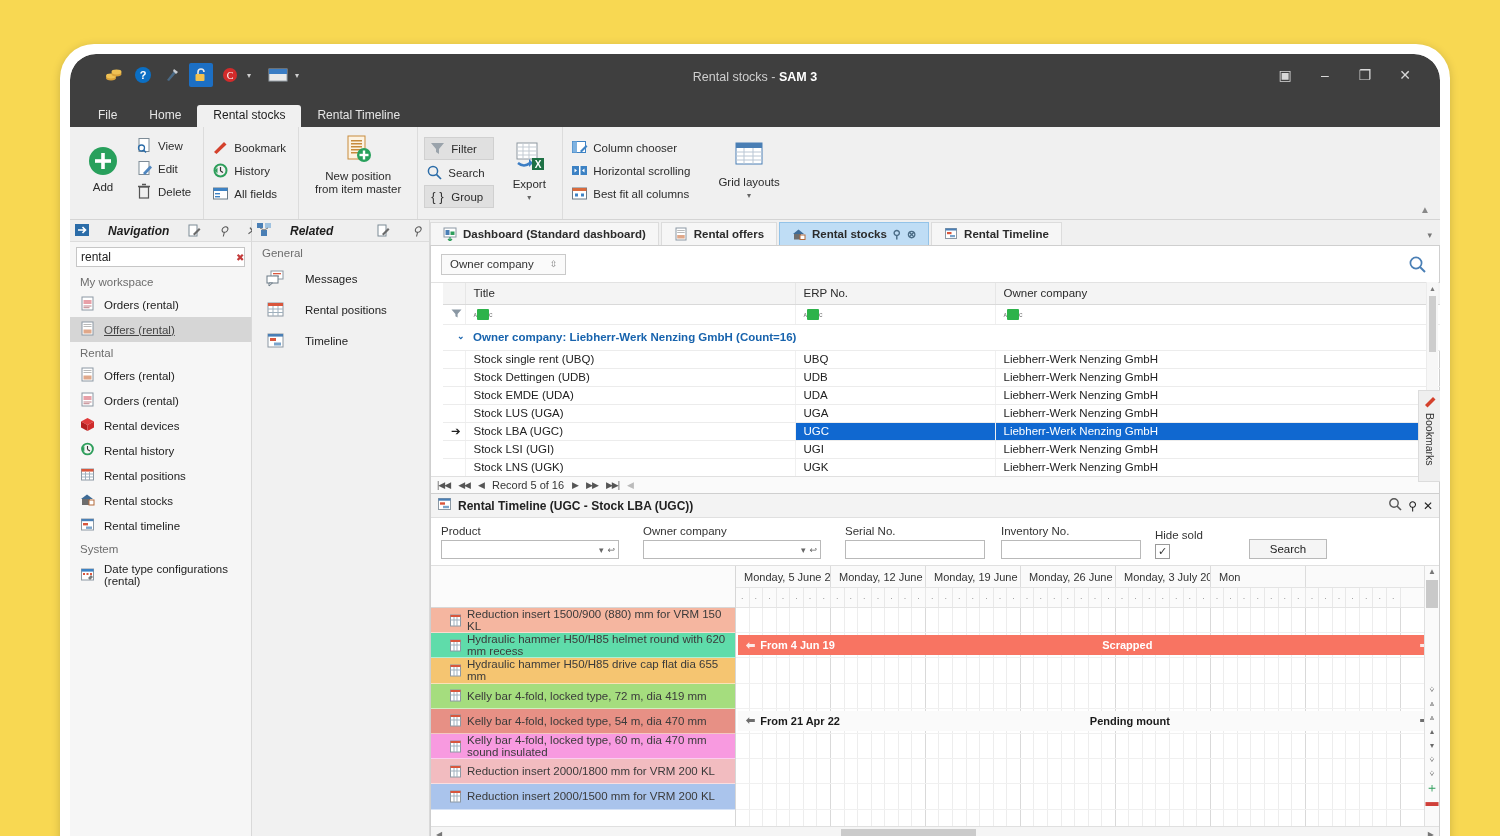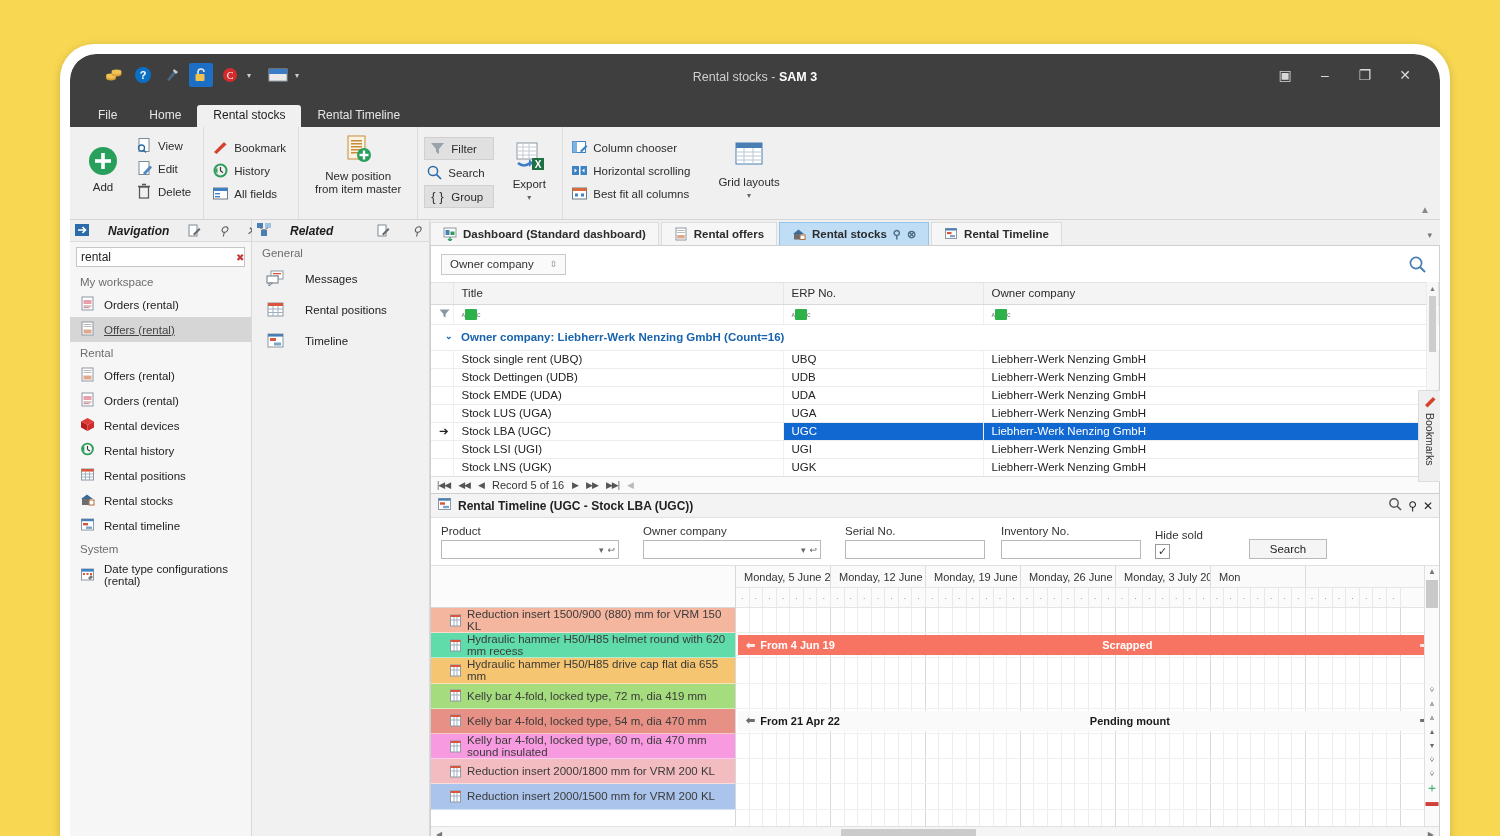--- a/index.html
+++ b/index.html
@@ -102,21 +102,21 @@
   .doctab .x { font-size:11px; color:#4a6c86;}
   .doctabs .ddn { position:absolute; right:8px; bottom:5px; color:#777; font-size:9px;}
 
   .gridpanel { background:#fff; border:1px solid #cfcfcf; margin:0 0 0 0; flex:0 0 249px; position:relative;}
   .filterbar { height:37px; border-bottom:1px solid #e2e2e2; display:flex; align-items:center; padding:0 10px;
                position:relative; background:#fff;}
   .chip { border:1px solid #c9c9c9; background:#fafafa; height:21px; display:flex; align-items:center;
           padding:0 8px; gap:16px; font-size:11.5px; color:#333; }
   .filterbar .mag { position:absolute; right:12px; top:9px; }
 
-  table.grid { width:100%; border-collapse:collapse; table-layout:fixed; }
+  table.grid { width:100%; border-collapse:collapse; table-layout:fixed;margin-left:12px; }
   table.grid th { background:#f4f4f4; border-bottom:1px solid #d9d9d9; border-right:1px solid #e6e6e6;
                   text-align:left; font-weight:normal; font-size:11.5px; color:#2b2b2b; height:21px; padding:0 8px;}
   table.grid td { border-bottom:1px solid #ececec; border-right:1px solid #f0f0f0; height:18px;
                   font-size:11.5px; padding:0 8px; color:#222; }
   tr.fltrow td { height:20px; background:#fff; }
   .fbox { display:inline-block; width:12px; height:11px; background:#2db24a; border-radius:1px;
           vertical-align:middle; }
   .fabc { font-size:7px; color:#777; vertical-align:middle;}
   tr.grouprow td { background:#fff; color:#1763ad; font-weight:bold; font-size:11.5px; height:26px; border-right:none;}
   tr.datarow.sel td.hl { background:#1068d0; color:#fff; }

